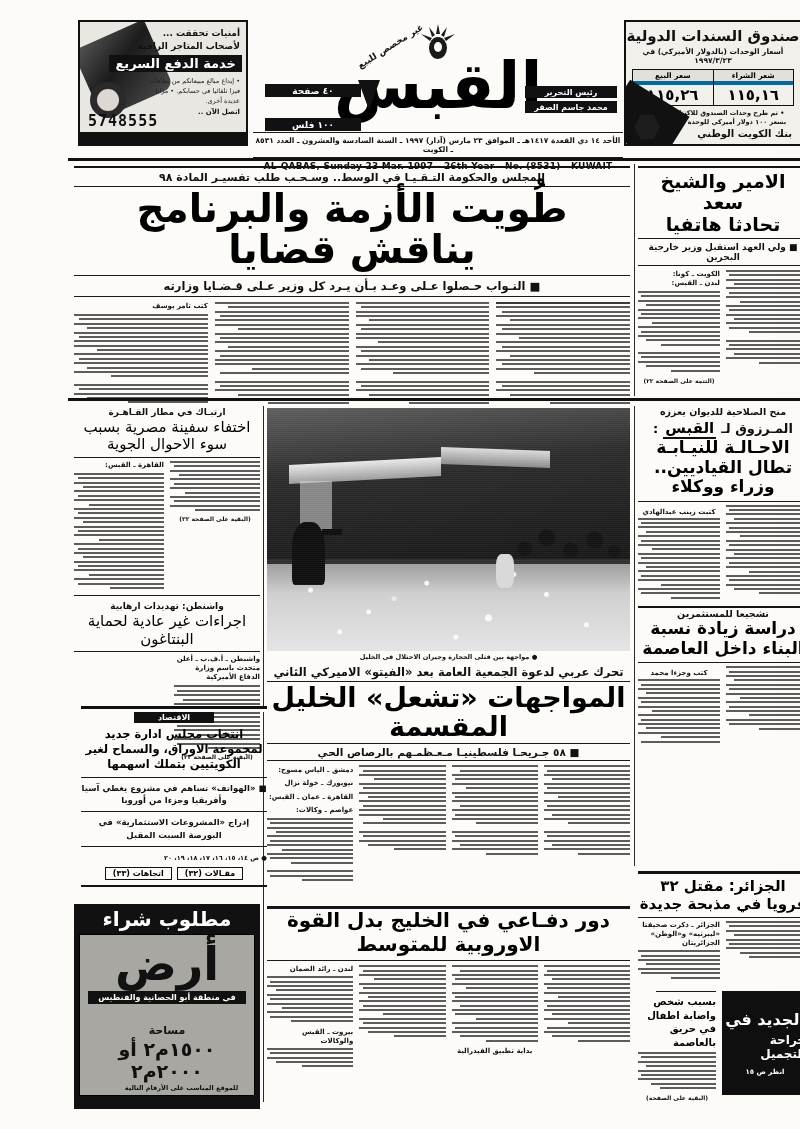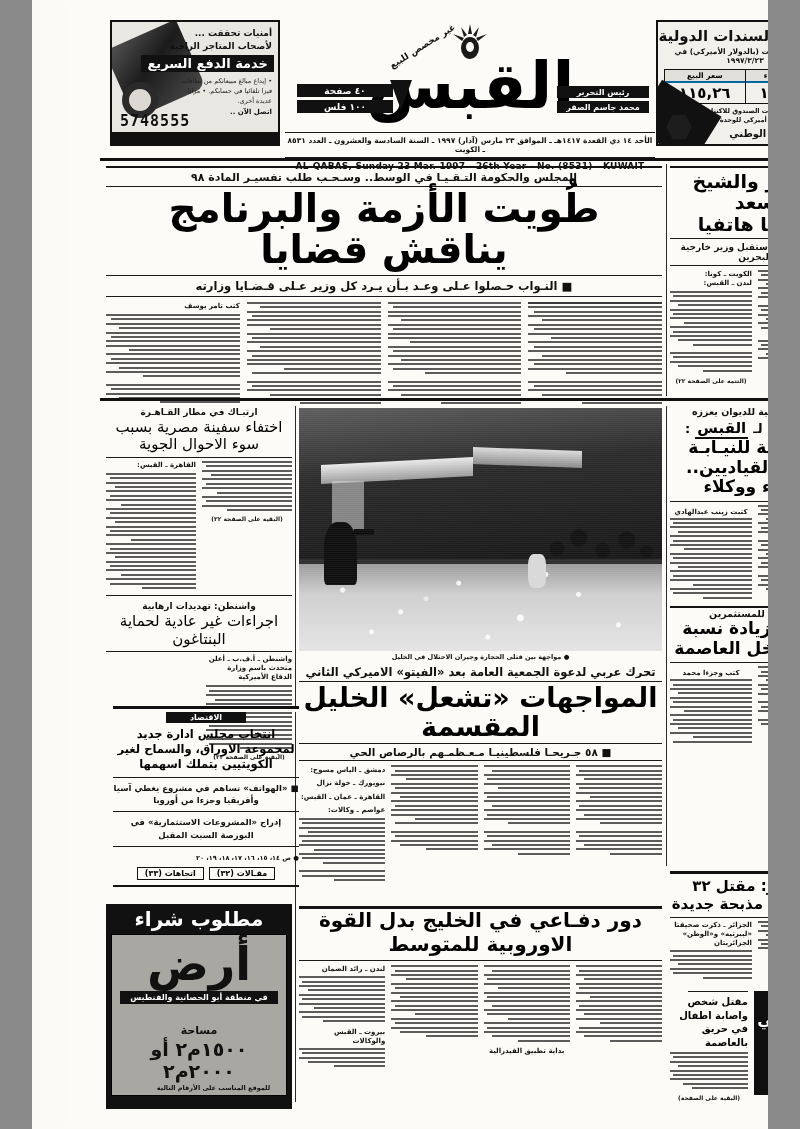--- a/index.html
+++ b/index.html
@@ -1,18 +1,18 @@
 <!DOCTYPE html>
 <html lang="ar" dir="rtl"><head>
 <meta charset="utf-8">
 <style>
   html,body{margin:0;padding:0;background:#8a8a8a;}
   body{font-family:"DejaVu Sans","Liberation Sans",sans-serif;}
   .page{
-    position:relative;width:736px;height:1129px;margin:0 auto;
+    position:relative;width:800px;height:1129px;margin:0 auto;
     background:#fbfaf6;overflow:hidden;
     box-sizing:border-box;
   }
   .sheet{
     position:absolute;left:34px;top:6px;width:740px;height:1116px;
     background:#fcfbf7;
     box-sizing:border-box;
   }
   
   .rule{background:#1a1a1a;height:1px;width:100%;}
@@ -82,21 +82,21 @@
   .logo-word{
     position:absolute;left:50%;top:36px;transform:translateX(-50%);
     font-size:64px;font-weight:bold;color:#000;line-height:1;
     letter-spacing:-4px;white-space:nowrap;
   }
   .pagebox{
     position:absolute;left:12px;top:66px;width:96px;
   }
   .pagebox .pb{
     background:#111;color:#fff;font-size:9px;font-weight:bold;text-align:center;
-    padding:1.5px 0;margin-bottom:3px;letter-spacing:1px;
+    padding:1.5px 0;margin-bottom:21px;letter-spacing:1px;
   }
   .editorbox{
     position:absolute;right:6px;top:68px;width:92px;
   }
   .editorbox .eb{
     background:#111;color:#fff;font-size:8px;font-weight:bold;text-align:center;
     padding:1.5px 0;margin-bottom:3px;letter-spacing:.5px;
   }
   .arrow-down{
     position:absolute;left:105px;top:62px;width:0;height:0;
@@ -112,21 +112,21 @@
   .ad-right{
     position:absolute;right:6px;top:8px;width:178px;height:126px;
     background:#f2f0ea;border:2px solid #111;box-sizing:border-box;overflow:hidden;
   }
   .ad-right .t1{
     text-align:center;font-size:15px;font-weight:bold;color:#111;margin-top:5px;letter-spacing:-.5px;
   }
   .ad-right .t2{text-align:center;font-size:7.5px;font-weight:bold;color:#111;margin-top:2px;}
   .rates{display:flex;margin:4px 6px 0 6px;border:1px solid #111;}
   .rates>div{flex:1;text-align:center;}
-  .rates .lbl{font-size:7.5px;font-weight:bold;border-bottom:2px solid #0369a1;padding:1px 0;background:#e2e0da;}
+  .rates .lbl{font-size:7.5px;font-weight:bold;border-bottom:4px solid #0369a1;padding:1px 0;background:#e2e0da;}
   .rates .val{font-size:15px;font-weight:bold;padding:1px 0;letter-spacing:1px;}
   .rates .sep{flex:0 0 1px;background:#111;}
   .ad-right .note{font-size:6.5px;font-weight:bold;color:#111;text-align:center;line-height:1.45;margin-top:3px;padding:0 8px;}
   .ad-right .bank{
     position:absolute;bottom:5px;right:8px;font-size:10px;font-weight:bold;color:#111;
   }
   .ad-right .hex{
     position:absolute;bottom:4px;left:8px;width:26px;height:26px;background:#1d1d1d;
     clip-path:polygon(25% 3%,75% 3%,100% 50%,75% 97%,25% 97%,0% 50%);
   }
@@ -915,21 +915,21 @@
               <div class="tline s1"></div>
               <div class="tline s2"></div>
           <div class="tline s6"></div>
         </div>
       </div>
     </div>
   </div>
 
   <div class="brsmall">
     <div class="rule" style="width:60px;margin-bottom:3px"></div>
-    <div class="h">مقتل شخص واصابة اطفال في حريق بالعاصمة</div>
+    <div class="h">بسبب شخص واصابة اطفال في حريق بالعاصمة</div>
     <div class="body-col" style="padding-top:3px">
       <div class="tline s1"></div>
           <div class="tline s2"></div>
           <div class="tline s1"></div>
       <div class="tline s3"></div>
           <div class="tline s1"></div>
           <div class="tline s2"></div>
       <div class="tline s1"></div>
           <div class="tline s4"></div>
           <div class="tline s5"></div>

